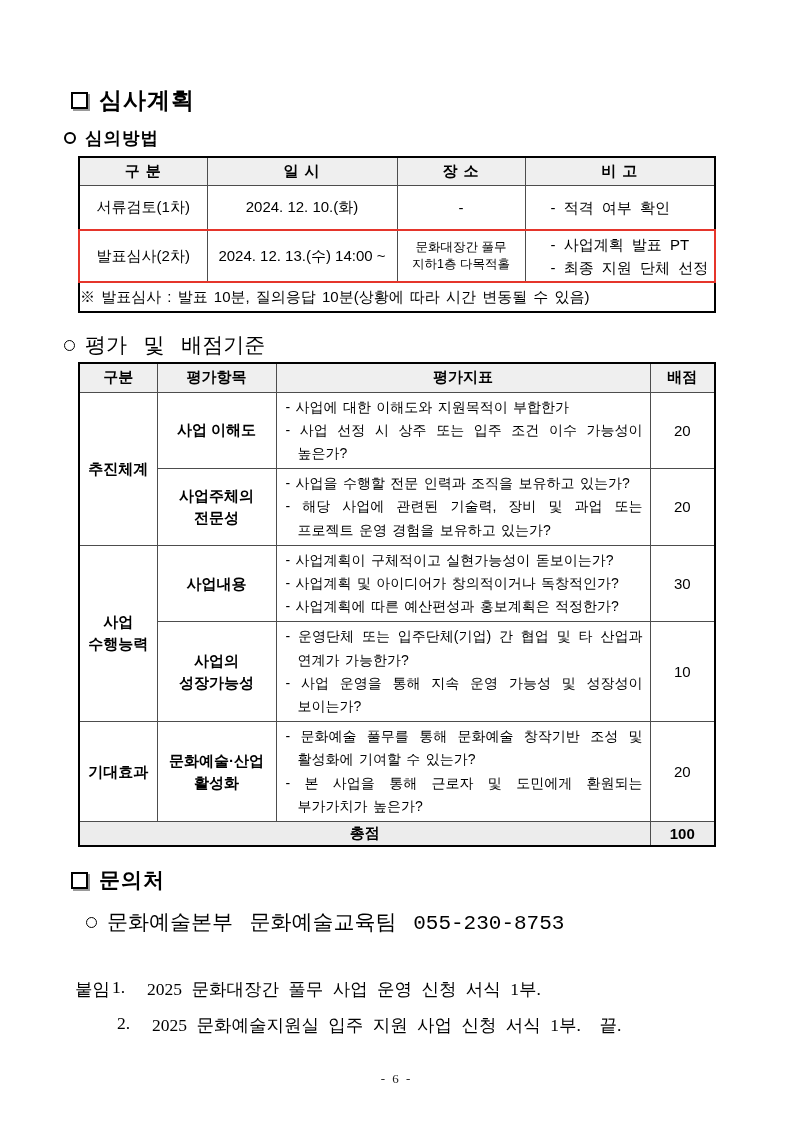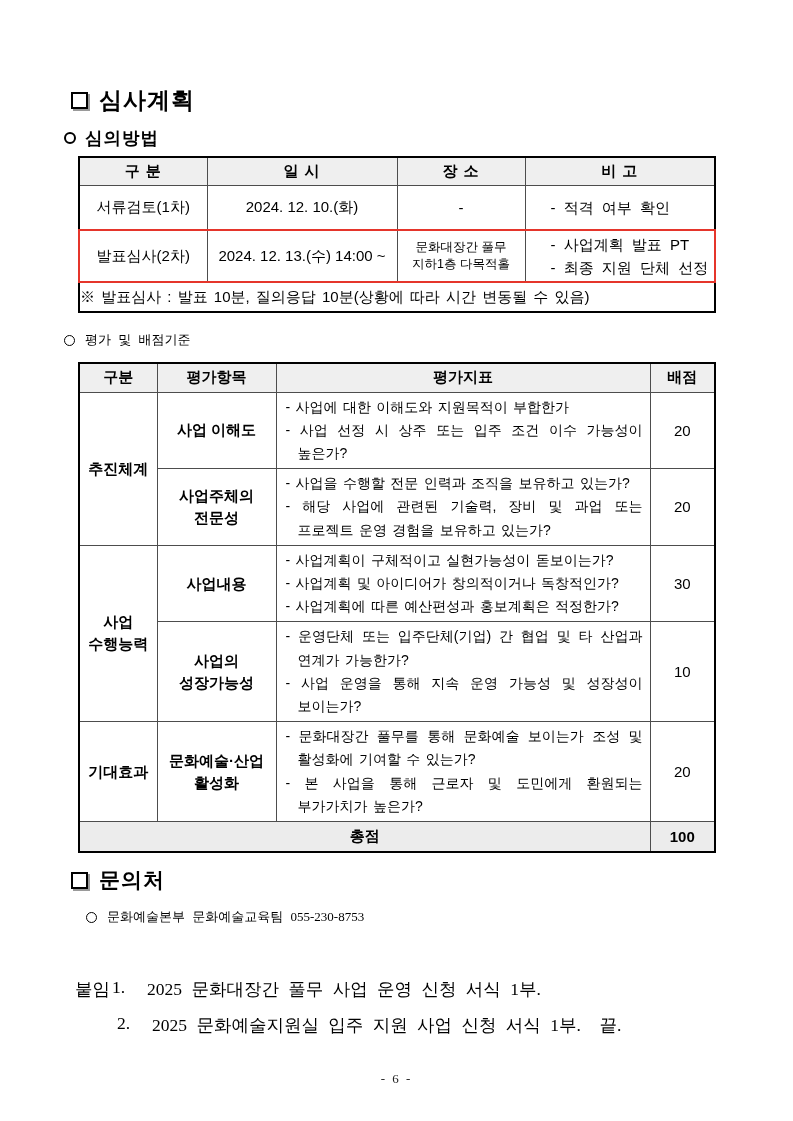--- a/index.html
+++ b/index.html
@@ -31,21 +31,21 @@
     background: #fff; flex: 0 0 auto;
   }
   .circ-thin {
     width: 11px; height: 11px;
     border: 1.8px solid #000; border-radius: 50%;
     background: #fff; flex: 0 0 auto;
   }
   .h-sub .txt { font-size: 17.5px; font-weight: bold; letter-spacing: 1px; }
   .serif { font-family: "Liberation Serif", "DejaVu Serif", serif; }
   .h-serif { display: flex; align-items: center; gap: 10px; }
-  .h-serif .txt { font-size: 13px; word-spacing: 4px; }
+  .h-serif .txt { font-size: 21px; word-spacing: 4px; font-family: Liberation Mono, monospace; }
 
   
   table { border-collapse: collapse; table-layout: fixed; }
   th, td { border: 1px solid #4d4d4d; vertical-align: middle; }
   table { border: 2px solid #000; }
   th { background: #efefef; font-weight: bold; font-size: 15px; text-align: center; }
   td { font-size: 15px; text-align: center; }
   .pre { white-space: pre-line; }
 
   
@@ -67,21 +67,21 @@
   .t2 .item { font-weight: bold; line-height: 22px; }
   .t2 .inds {
     text-align: left; padding: 3px 7px 3px 9px;
   }
   .t2 .ind {
     font-size: 14px; line-height: 23.2px;
     padding-left: 12px; text-indent: -12px;
     text-align: justify; word-break: keep-all; word-spacing: 1.5px;
   }
   .t2 .score { font-size: 15px; }
-  .t2 .total td { background: #ececec; font-weight: bold; height: 31px; }
+  .t2 .total td { background: #ececec; font-weight: bold; height: 25px; }
 
   
   .attach { font-family: "Liberation Serif", "DejaVu Serif", serif; font-size: 17.5px; word-spacing: 5px; white-space: pre-wrap; }
   .pagenum { left: 0; right: 0; text-align: center; font-family: "Liberation Serif", "DejaVu Serif", serif; font-size: 13px; color: #222; letter-spacing: 2px; }
 </style>
 </head>
 <body>
 
 <div class="page">
 
@@ -184,21 +184,21 @@
         <div class="ind">- 운영단체 또는 입주단체(기업) 간 협업 및 타 산업과 연계가 가능한가?</div>
         <div class="ind">- 사업 운영을 통해 지속 운영 가능성 및 성장성이 보이는가?</div>
       </td>
       <td class="score">10</td>
     </tr>
     <tr>
       <td class="grp">기대효과</td>
       <td class="item pre">문화예술·산업
 활성화</td>
       <td class="inds" style="height:99px">
-        <div class="ind">- 문화대장간 풀무를 통해 문화예술 보이는가 조성 및 활성화에 기여할 수 있는가?</div>
+        <div class="ind">- 문화예술 풀무를 통해 문화예술 창작기반 조성 및 활성화에 기여할 수 있는가?</div>
         <div class="ind">- 본 사업을 통해 근로자 및 도민에게 환원되는 부가가치가 높은가?</div>
       </td>
       <td class="score">20</td>
     </tr>
     <tr class="total">
       <td colspan="3">총점</td>
       <td>100</td>
     </tr>
   </tbody>
     </table>

